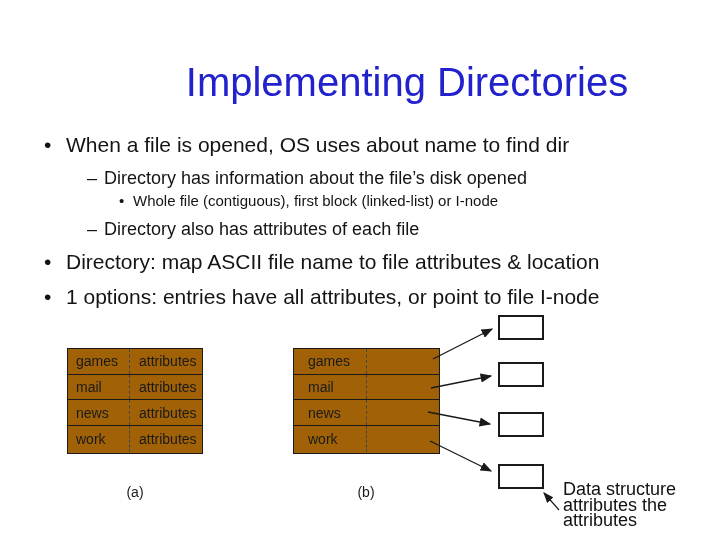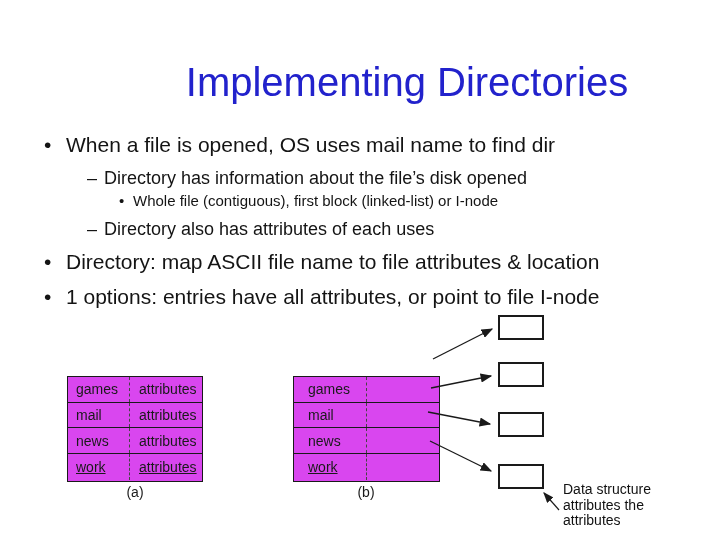--- a/index.html
+++ b/index.html
@@ -25,31 +25,30 @@
   .b3 .marker { width:14px; }
   #bullet-0 { top:133px; }
   #bullet-1 { top:168px; }
   #bullet-2 { top:192px; }
   #bullet-3 { top:219px; }
   #bullet-4 { top:250px; }
   #bullet-5 { top:285px; }
 
   
   .dtable {
-    position:absolute; box-sizing:border-box; background:#d946ef;
+    position:absolute; box-sizing:border-box; background:#a16207;
     border:1.6px solid #1a1a1a;
-    margin-top:28px;
   }
   #table-a { left:67px;  top:348px; width:136px; height:106px; }
   #table-b { left:293px; top:348px; width:147px; height:106px; }
   .trow {
     box-sizing:border-box; height:25.7px; display:flex; align-items:stretch;
     border-bottom:1.6px solid #1a1a1a; font-size:14px; color:#1a1a1a;
   }
-  .trow:last-child { border-bottom:none;text-decoration:underline; }
+  .trow:last-child { border-bottom:none; }
   .cell { box-sizing:border-box; display:flex; align-items:center; }
   .cell.name { padding-left:8px; }
   #table-a .cell.name { width:61px; }
   #table-b .cell.name { width:72px; padding-left:14px; }
   .cell.attr { flex:1; border-left:1.3px dashed #444; padding-left:9px; }
 
   
   .caption { position:absolute; font-size:14px; color:#1a1a1a; text-align:center; width:56px; }
   #caption-a { left:107px; top:484px; }
   #caption-b { left:338px; top:484px; }
@@ -60,48 +59,48 @@
     box-sizing:border-box; border:2px solid #1a1a1a; background:#fff;
   }
   #ibox-0 { top:315px; }
   #ibox-1 { top:362px; }
   #ibox-2 { top:412px; }
   #ibox-3 { top:464px; }
 
   
   .annotation {
     position:absolute; left:563px; top:482px;
-    font-size:14px; line-height:15.5px; color:#111;
+    font-size:18px; line-height:15.5px; color:#111;
   }
 
   
   .overlay { position:absolute; left:0; top:0; width:720px; height:540px; pointer-events:none; }
 </style>
 </head>
 <body>
 
 <div class="slide">
 
   <h1 class="title">Implementing Directories</h1>
 
   <div class="bullet b1" id="bullet-0">
     <span class="marker">•</span>
-    <span class="text">When a file is opened, OS uses mail name to find dir</span>
+    <span class="text">When a file is opened, OS uses about name to find dir</span>
   </div>
   <div class="bullet b2" id="bullet-1">
     <span class="marker">–</span>
     <span class="text">Directory has information about the file’s disk opened</span>
   </div>
   <div class="bullet b3" id="bullet-2">
     <span class="marker">•</span>
     <span class="text">Whole file (contiguous), first block (linked-list) or I-node</span>
   </div>
   <div class="bullet b2" id="bullet-3">
     <span class="marker">–</span>
-    <span class="text">Directory also has attributes of each uses</span>
+    <span class="text">Directory also has attributes of each file</span>
   </div>
   <div class="bullet b1" id="bullet-4">
     <span class="marker">•</span>
     <span class="text">Directory: map ASCII file name to file attributes &amp; location</span>
   </div>
   <div class="bullet b1" id="bullet-5">
     <span class="marker">•</span>
     <span class="text">1 options: entries have all attributes, or point to file I-node</span>
   </div>
 

